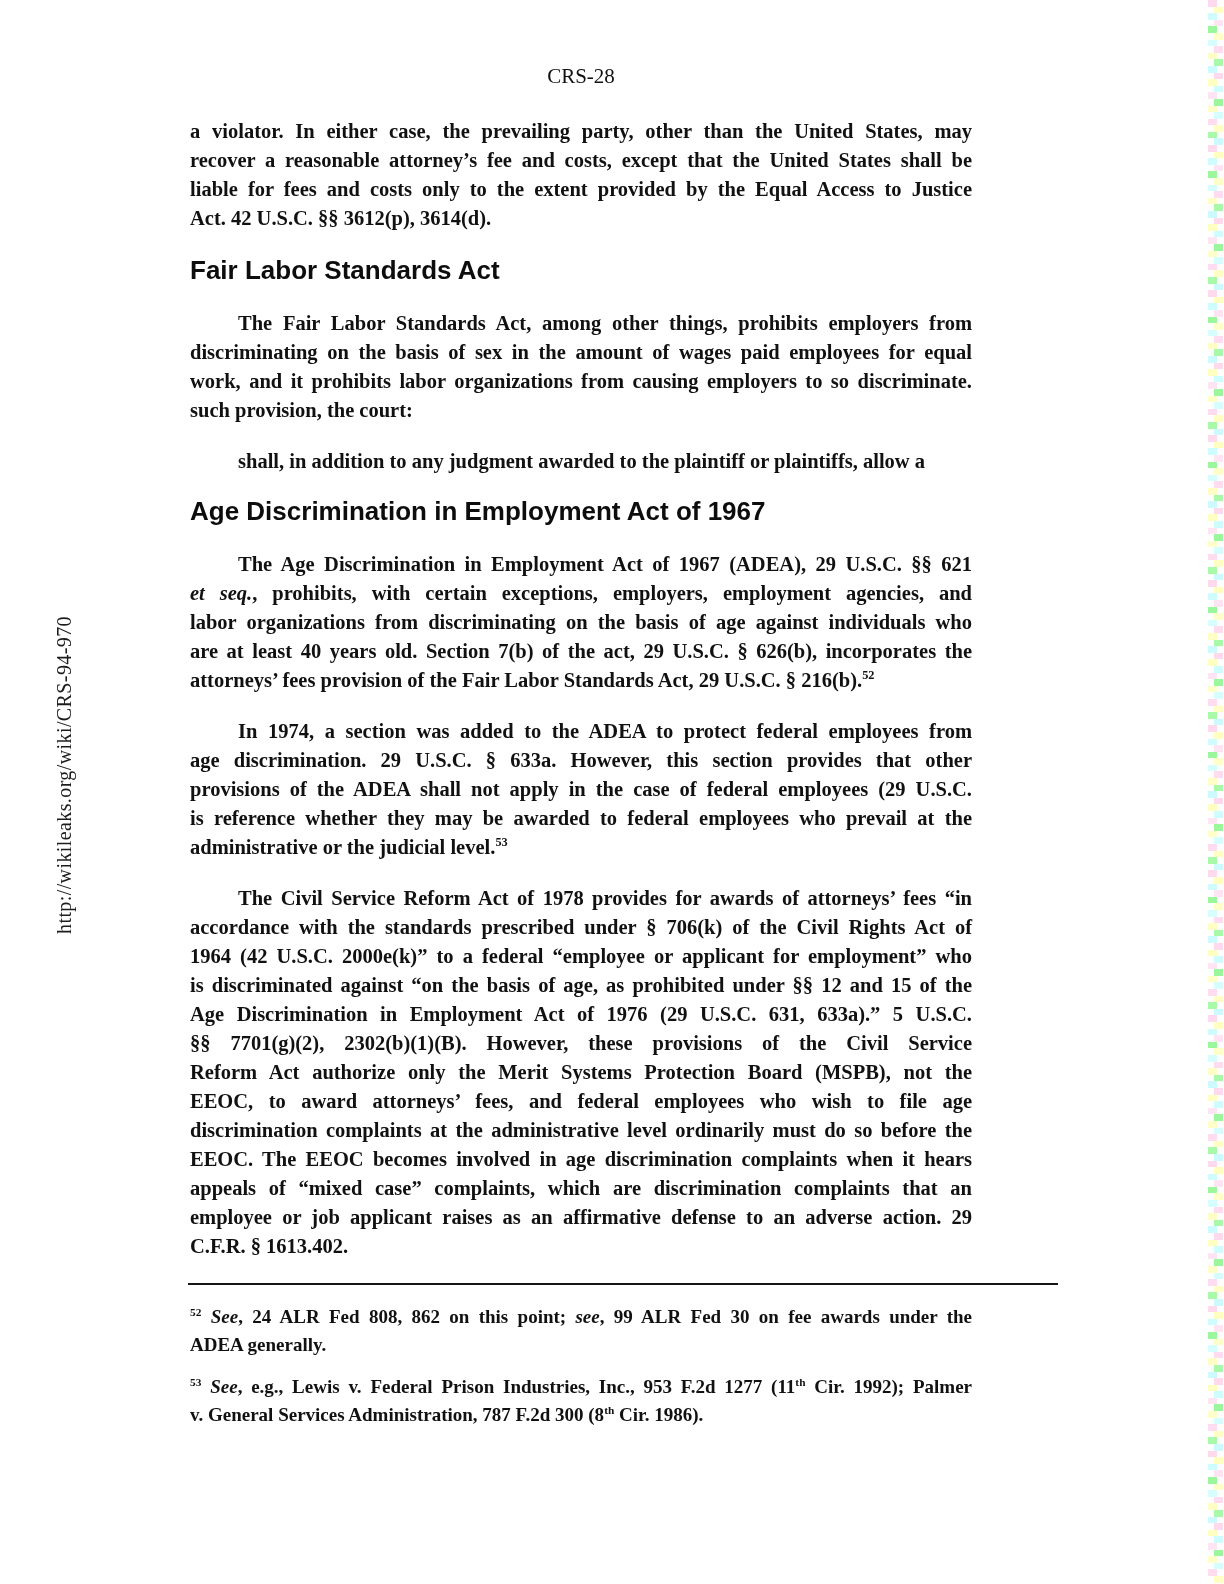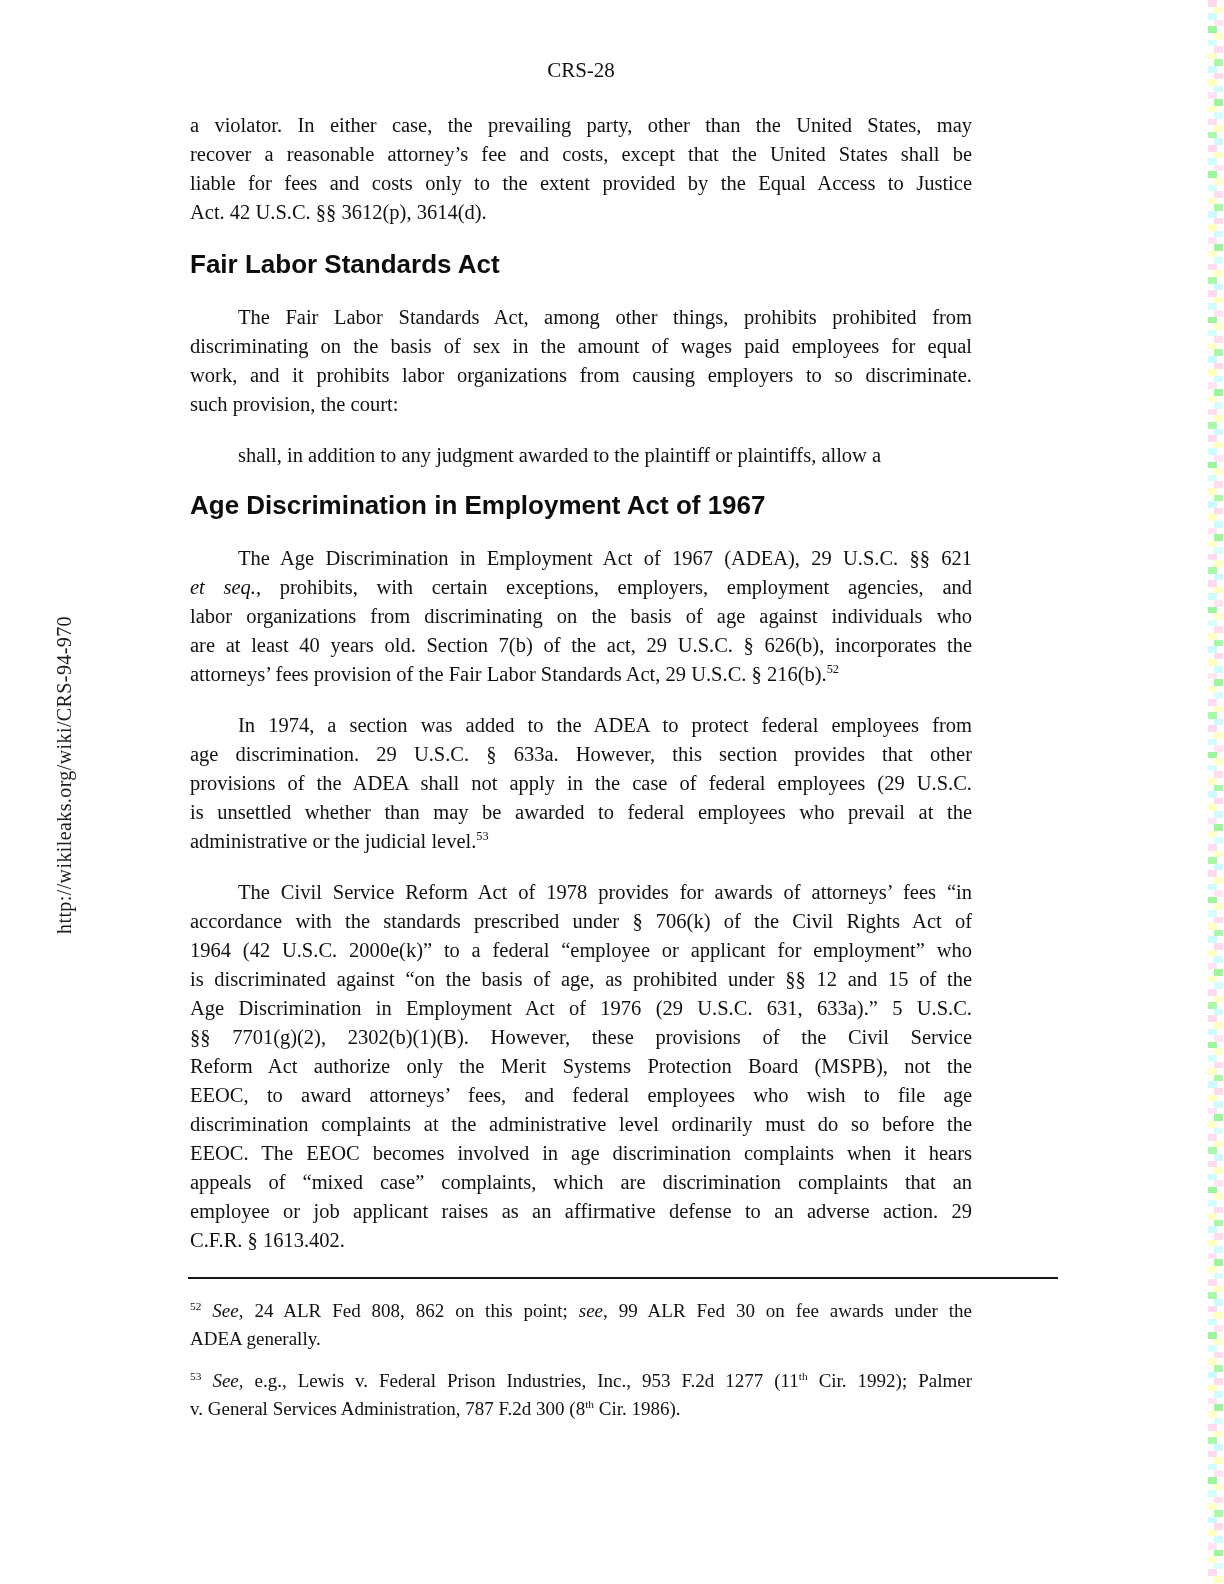--- a/index.html
+++ b/index.html
@@ -20,25 +20,25 @@
   
   .watermark {
     position:absolute; left:-114px; top:762px;
     width:360px; height:26px;
     text-align:center;
     font-size:20px; letter-spacing:0.4px; color:#1c1c1c;
     transform:rotate(-90deg);
     white-space:nowrap;
   }
 
-  .content { position:absolute; left:190px; top:58px; width:782px; }
+  .content { position:absolute; left:190px; top:64px; width:782px; }
 
   .pagenum { font-size:21px; text-align:center; margin:0 0 28px; }
 
-  .para { font-size:20.5px; line-height:29px; margin:0 0 22px; }
+  .para { font-size:20.5px; line-height:29px; margin:0 0 22px;font-weight:bold; }
   .jline { text-align:justify; text-align-last:justify; }
   .para .jline:last-child { text-align-last:left; }
   .indent-first .jline:first-child { text-indent:48px; }
 
   .heading {
     font-family:"Liberation Sans", sans-serif;
     font-weight:bold; font-size:26px; line-height:30px;
     margin:0 0 24px; color:#0d0d0d;
   }
 
@@ -308,21 +308,21 @@
     <div class="para">
         <div class="jline">a violator.  In either case, the prevailing party, other than the United States, may</div>
         <div class="jline">recover a reasonable attorney’s fee and costs, except that the United States shall be</div>
         <div class="jline">liable for fees and costs only to the extent provided by the Equal Access to Justice</div>
         <div class="jline">Act.  42 U.S.C. §§ 3612(p), 3614(d).</div>
       </div>
 
     <h2 class="heading">Fair Labor Standards Act</h2>
 
     <div class="para indent-first">
-        <div class="jline">The Fair Labor Standards Act, among other things, prohibits prohibited from</div>
+        <div class="jline">The Fair Labor Standards Act, among other things, prohibits employers from</div>
         <div class="jline">discriminating on the basis of sex in the amount of wages paid employees for equal</div>
         <div class="jline">work, and it prohibits labor organizations from causing employers to so discriminate.</div>
         <div class="jline">such provision, the court:</div>
       </div>
 
     <div class="para quote">
         <div class="jline">shall, in addition to any judgment awarded to the plaintiff or plaintiffs, allow a</div>
       </div>
 
     <h2 class="heading">Age Discrimination in Employment Act of 1967</h2>
@@ -332,21 +332,21 @@
         <div class="jline"><i>et seq.</i>, prohibits, with certain exceptions, employers, employment agencies, and</div>
         <div class="jline">labor organizations from discriminating on the basis of age against individuals who</div>
         <div class="jline">are at least 40 years old.  Section 7(b) of the act, 29 U.S.C. § 626(b), incorporates the</div>
         <div class="jline">attorneys’ fees provision of the Fair Labor Standards Act, 29 U.S.C. § 216(b).<sup>52</sup></div>
       </div>
 
     <div class="para indent-first">
         <div class="jline">In 1974, a section was added to the ADEA to protect federal employees from</div>
         <div class="jline">age discrimination.  29 U.S.C. § 633a.  However, this section provides that other</div>
         <div class="jline">provisions of the ADEA shall not apply in the case of federal employees (29 U.S.C.</div>
-        <div class="jline">is unsettled whether than may be awarded to federal employees who prevail at the</div>
+        <div class="jline">is reference whether they may be awarded to federal employees who prevail at the</div>
         <div class="jline">administrative or the judicial level.<sup>53</sup></div>
       </div>
 
     <div class="para indent-first">
         <div class="jline">The Civil Service Reform Act of 1978 provides for awards of attorneys’ fees “in</div>
         <div class="jline">accordance with the standards prescribed under § 706(k) of the Civil Rights Act of</div>
         <div class="jline">1964 (42 U.S.C. 2000e(k)” to a federal “employee or applicant for employment” who</div>
         <div class="jline">is discriminated against “on the basis of age, as prohibited under §§ 12 and 15 of the</div>
         <div class="jline">Age Discrimination in Employment Act of 1976 (29 U.S.C. 631, 633a).”  5 U.S.C.</div>
         <div class="jline">§§ 7701(g)(2), 2302(b)(1)(B).  However, these provisions of the Civil Service</div>

